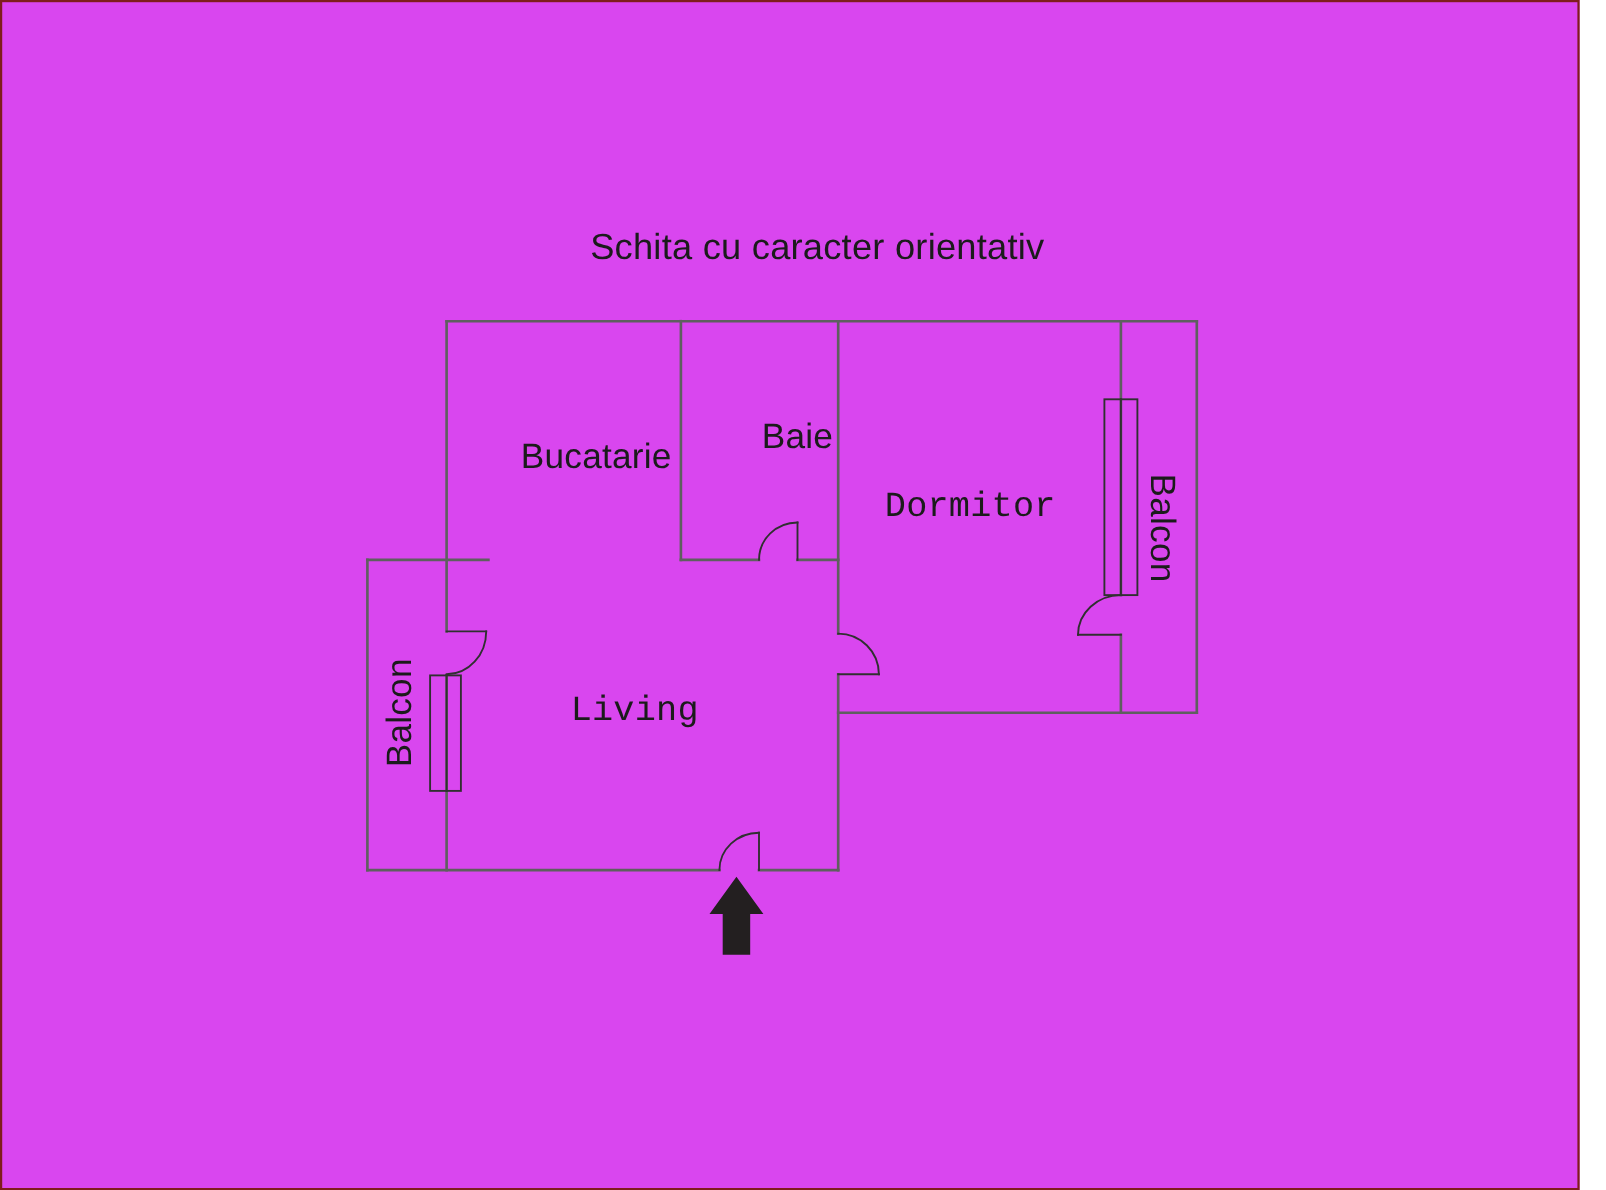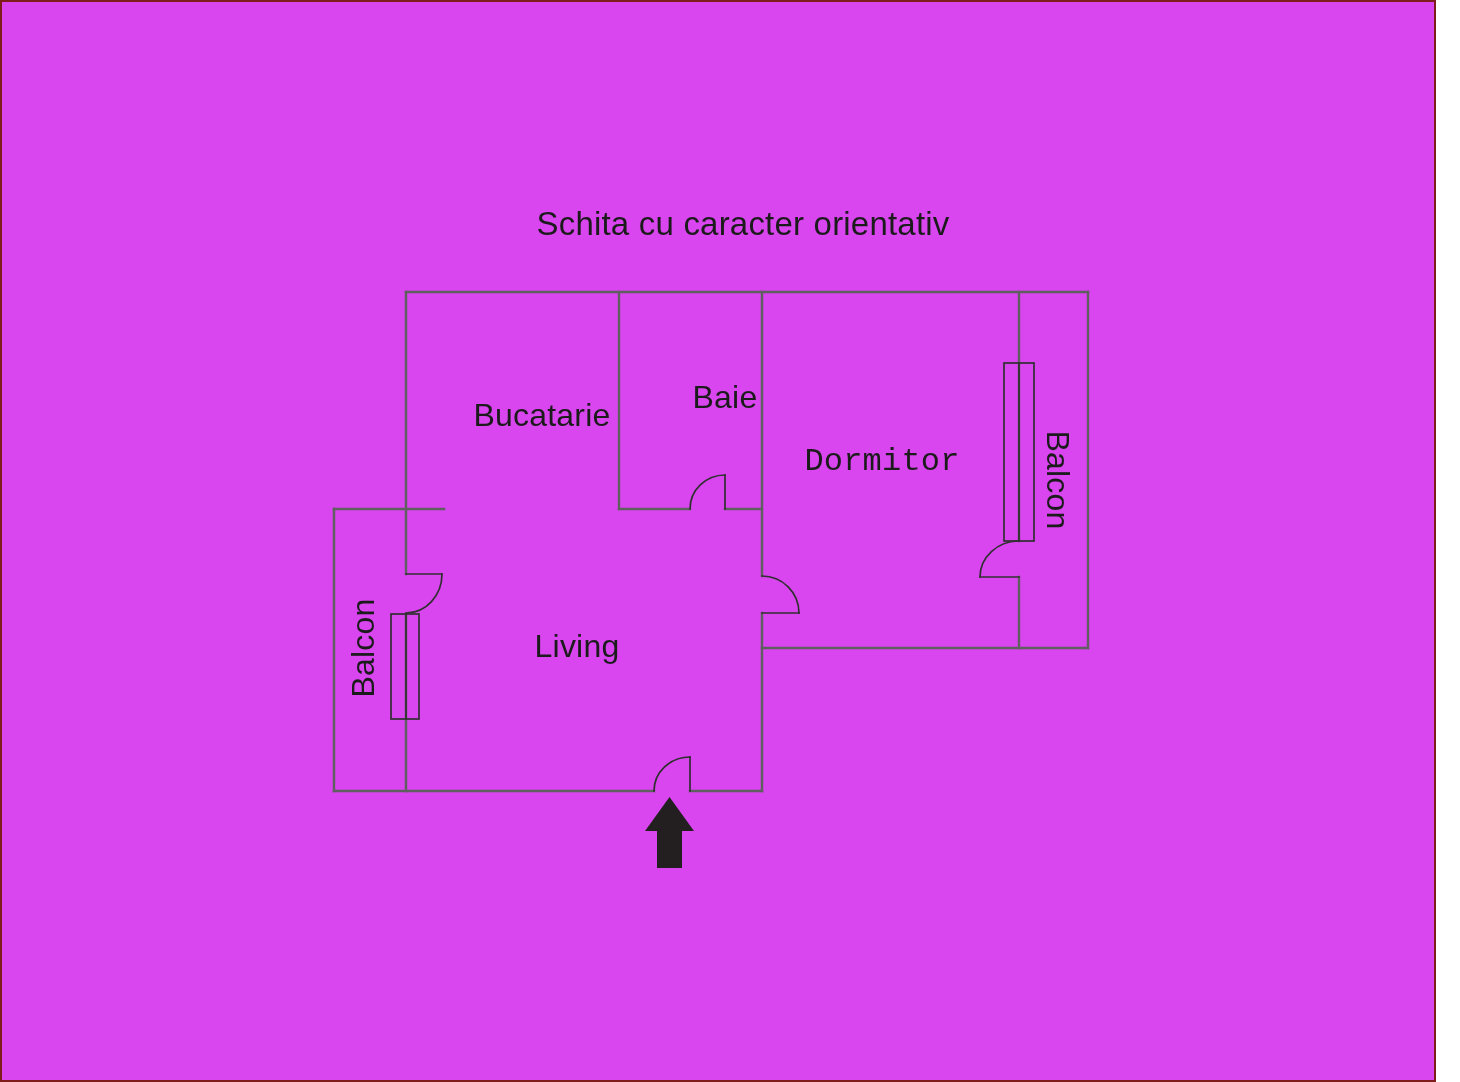--- a/index.html
+++ b/index.html
@@ -33,21 +33,21 @@
     letter-spacing: 0.2px;
   }
   .lbl.title {
     font-size: 33px;
     left: 741px;
     top: 222px;
   }
   .lbl.kitchen   { left: 540px;  top: 413px; }
   .lbl.bathroom  { left: 696px;  top: 395px; margin-left: 27px; }
   .lbl.bedroom   { left: 880px;  top: 459px; font-family: Liberation Mono, monospace; }
-  .lbl.living    { left: 575px;  top: 644px; }
+  .lbl.living    { left: 575px;  top: 644px; font-family: Liberation Mono, monospace; }
   .lbl.balcony-left {
     left: 361px; top: 646px;
     transform: translate(-50%, -50%) rotate(-90deg);
   }
   .lbl.balcony-right {
     left: 1055px; top: 478px;
     transform: translate(-50%, -50%) rotate(90deg);
   }
 </style>
 </head>

